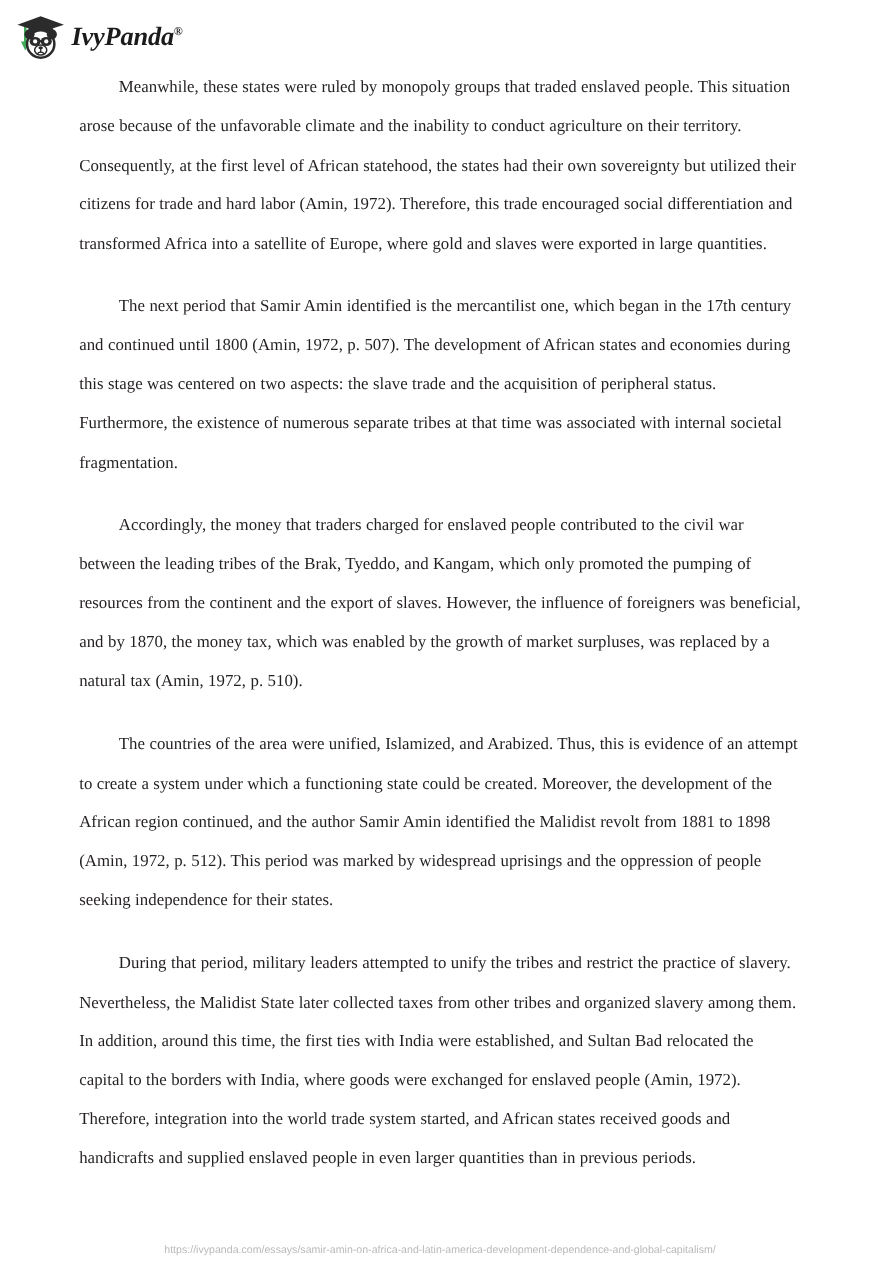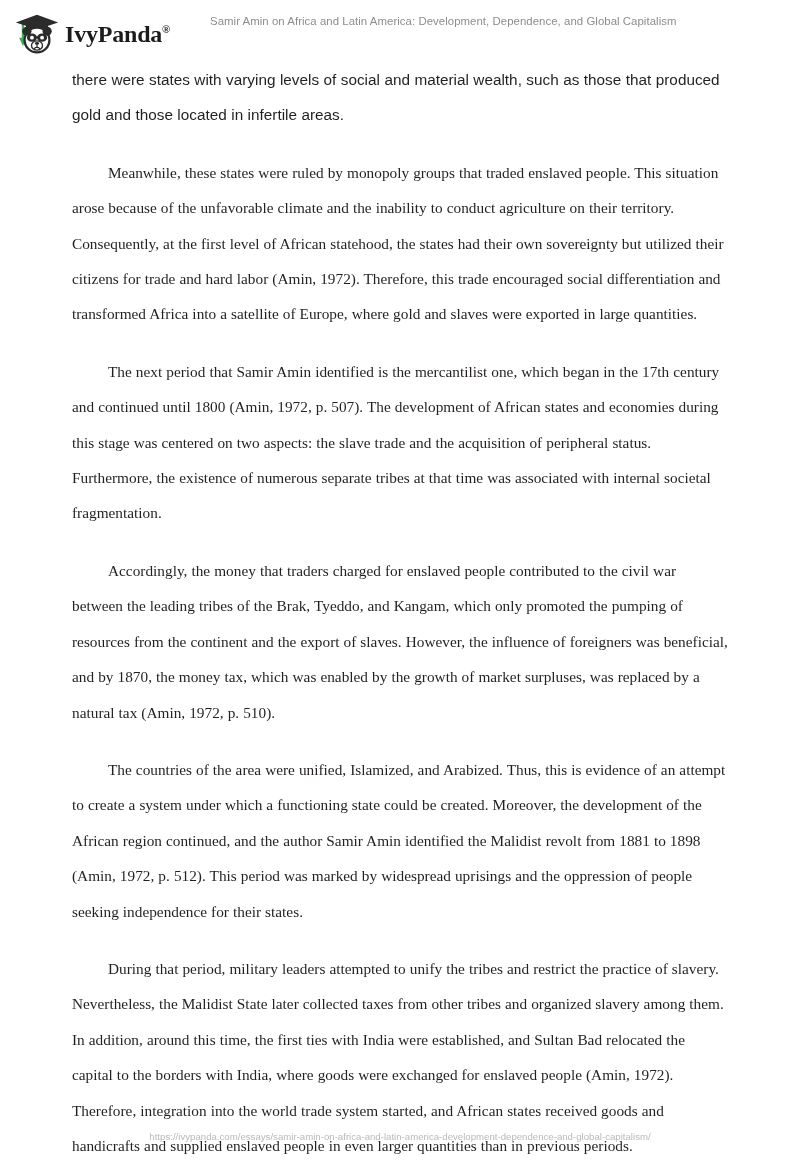--- a/index.html
+++ b/index.html
@@ -23,20 +23,21 @@
 
   
   .page-header {
     position: absolute;
     top: 0;
     left: 0;
     width: 800px;
     height: 62px;
     display: flex;
     align-items: flex-start;
+    font-style: italic;
   }
   .brand {
     display: flex;
     align-items: center;
     margin-left: 14px;
     margin-top: 11px;
     text-decoration: none;
   }
   .brand-mark {
     width: 46px;
@@ -143,25 +144,23 @@
 
         <ellipse cx="50" cy="75" rx="12" ry="10" fill="#ffffff" stroke="#2b2b2b" stroke-width="3"></ellipse>
         <ellipse cx="50" cy="70.5" rx="4.5" ry="3" fill="#2b2b2b"></ellipse>
         <path d="M50 73 L50 79" stroke="#2b2b2b" stroke-width="2.6" stroke-linecap="round"></path>
         <path d="M50 79 C45 79 43 82 45.5 83.5" stroke="#2b2b2b" stroke-width="2.4" fill="none" stroke-linecap="round"></path>
         <path d="M50 79 C55 79 57 82 54.5 83.5" stroke="#2b2b2b" stroke-width="2.4" fill="none" stroke-linecap="round"></path>
       </svg>
       <span class="brand-name"><span>IvyPanda</span><span class="reg">®</span></span>
     </a>
 
-    <div class="header-title">Samir Amin on Africa and Latin America: Development, Dependence, and Global Capitalism</div>
   </div>
 
   <div class="content">
-    <p>there were states with varying levels of social and material wealth, such as those that produced gold and those located in infertile areas.</p>
     <p class="indent">Meanwhile, these states were ruled by monopoly groups that traded enslaved people. This situation arose because of the unfavorable climate and the inability to conduct agriculture on their territory. Consequently, at the first level of African statehood, the states had their own sovereignty but utilized their citizens for trade and hard labor (Amin, 1972). Therefore, this trade encouraged social differentiation and transformed Africa into a satellite of Europe, where gold and slaves were exported in large quantities.</p>
     <p class="indent">The next period that Samir Amin identified is the mercantilist one, which began in the 17th century and continued until 1800 (Amin, 1972, p. 507). The development of African states and economies during this stage was centered on two aspects: the slave trade and the acquisition of peripheral status. Furthermore, the existence of numerous separate tribes at that time was associated with internal societal fragmentation.</p>
     <p class="indent">Accordingly, the money that traders charged for enslaved people contributed to the civil war between the leading tribes of the Brak, Tyeddo, and Kangam, which only promoted the pumping of resources from the continent and the export of slaves. However, the influence of foreigners was beneficial, and by 1870, the money tax, which was enabled by the growth of market surpluses, was replaced by a natural tax (Amin, 1972, p. 510).</p>
     <p class="indent">The countries of the area were unified, Islamized, and Arabized. Thus, this is evidence of an attempt to create a system under which a functioning state could be created. Moreover, the development of the African region continued, and the author Samir Amin identified the Malidist revolt from 1881 to 1898 (Amin, 1972, p. 512). This period was marked by widespread uprisings and the oppression of people seeking independence for their states.</p>
     <p class="indent">During that period, military leaders attempted to unify the tribes and restrict the practice of slavery. Nevertheless, the Malidist State later collected taxes from other tribes and organized slavery among them. In addition, around this time, the first ties with India were established, and Sultan Bad relocated the capital to the borders with India, where goods were exchanged for enslaved people (Amin, 1972). Therefore, integration into the world trade system started, and African states received goods and handicrafts and supplied enslaved people in even larger quantities than in previous periods.</p>
 
   </div>
 
   <div class="page-footer">
     <a class="footer-url" href="#">https://ivypanda.com/essays/samir-amin-on-africa-and-latin-america-development-dependence-and-global-capitalism/</a>

